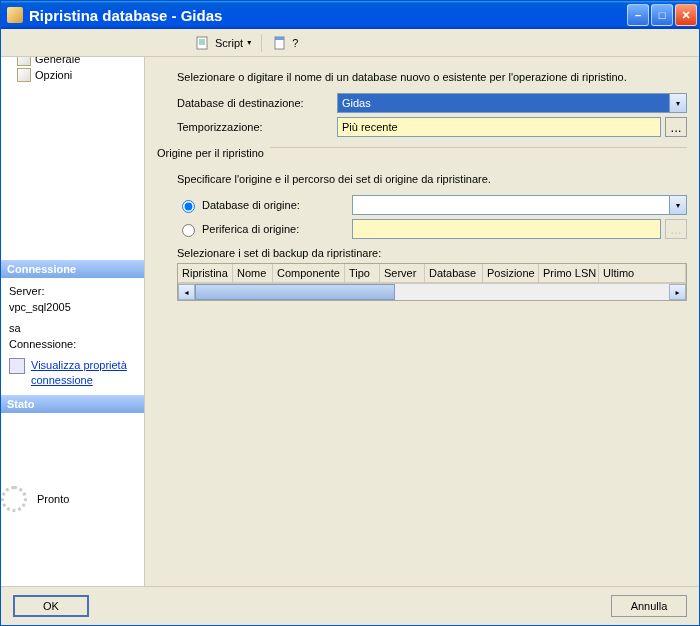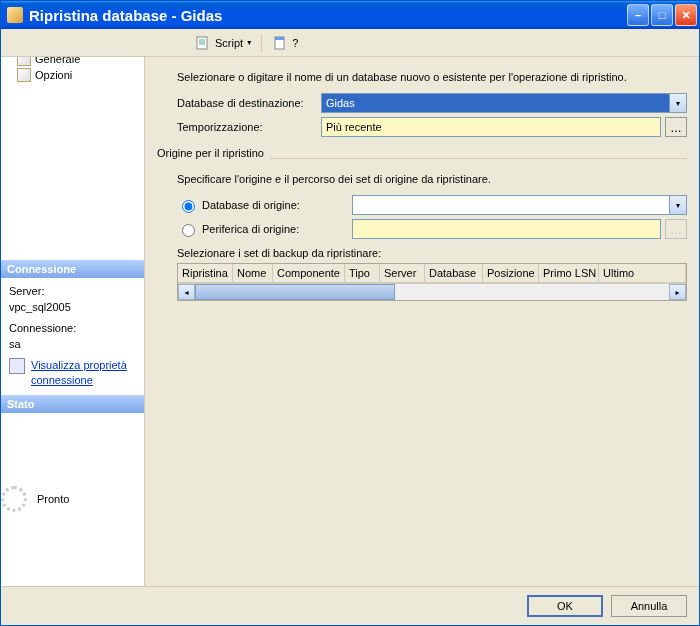--- a/index.html
+++ b/index.html
@@ -145,39 +145,39 @@
 }
 .main {
   flex: 1;
   padding: 10px 12px 8px 12px;
   display: flex;
   flex-direction: column;
   min-height: 0;
 }
 .section-title {
   display: flex;
-  align-items: flex-end;
+  align-items: flex-start;
   gap: 6px;
   margin: 6px 0 8px 0;
 }
 .section-title .line {
   flex: 1;
   height: 1px;
   background: #cfcabc;
 }
 .section-body {
   padding: 0 0 0 20px;
 }
 .field-row {
   display: flex;
   align-items: center;
   margin: 4px 0;
 }
 .field-label {
-  width: 144px;
+  width: 160px;
 }
 .combo {
   flex: 1;
   display: flex;
 }
 .combo input, .text-input {
   flex: 1;
   height: 20px;
   border: 1px solid #7f9db9;
   padding: 1px 4px;
@@ -259,21 +259,21 @@
 .hs-thumb {
   width: 200px;
   background: linear-gradient(to bottom,#c8d8f2,#9bb9e8);
   border: 1px solid #7f9db9;
 }
 .hs-track { flex:1; }
 .footer {
   border-top: 1px solid #cfcabc;
   padding: 8px 12px;
   display: flex;
-  justify-content: flex-end;
+  justify-content: space-between;
   gap: 8px;
 }
 .btn {
   min-width: 76px;
   height: 22px;
   border: 1px solid #919b9c;
   background: #ece9d8;
   padding: 0 14px;
   font-family: Tahoma, sans-serif;
   font-size: 11px;
@@ -315,22 +315,22 @@
           <span>Opzioni</span>
         </div>
       </div>
       <div style="flex:1;background:#fff"></div>
 
       <div class="side-head">Connessione</div>
       <div class="conn-body">
         <div>Server:</div>
         <div>vpc_sql2005</div>
         <div style="height:6px"></div>
+        <div>sa</div>
         <div>Connessione:</div>
-        <div>sa</div>
         <div class="conn-link-row">
           <span class="prop-icon"></span>
           <a href="#" class="link">Visualizza proprietà connessione</a>
         </div>
       </div>
 
       <div class="side-head">Stato</div>
       <div class="status-body">
         <div class="spinner"></div>
         <div>Pronto</div>

